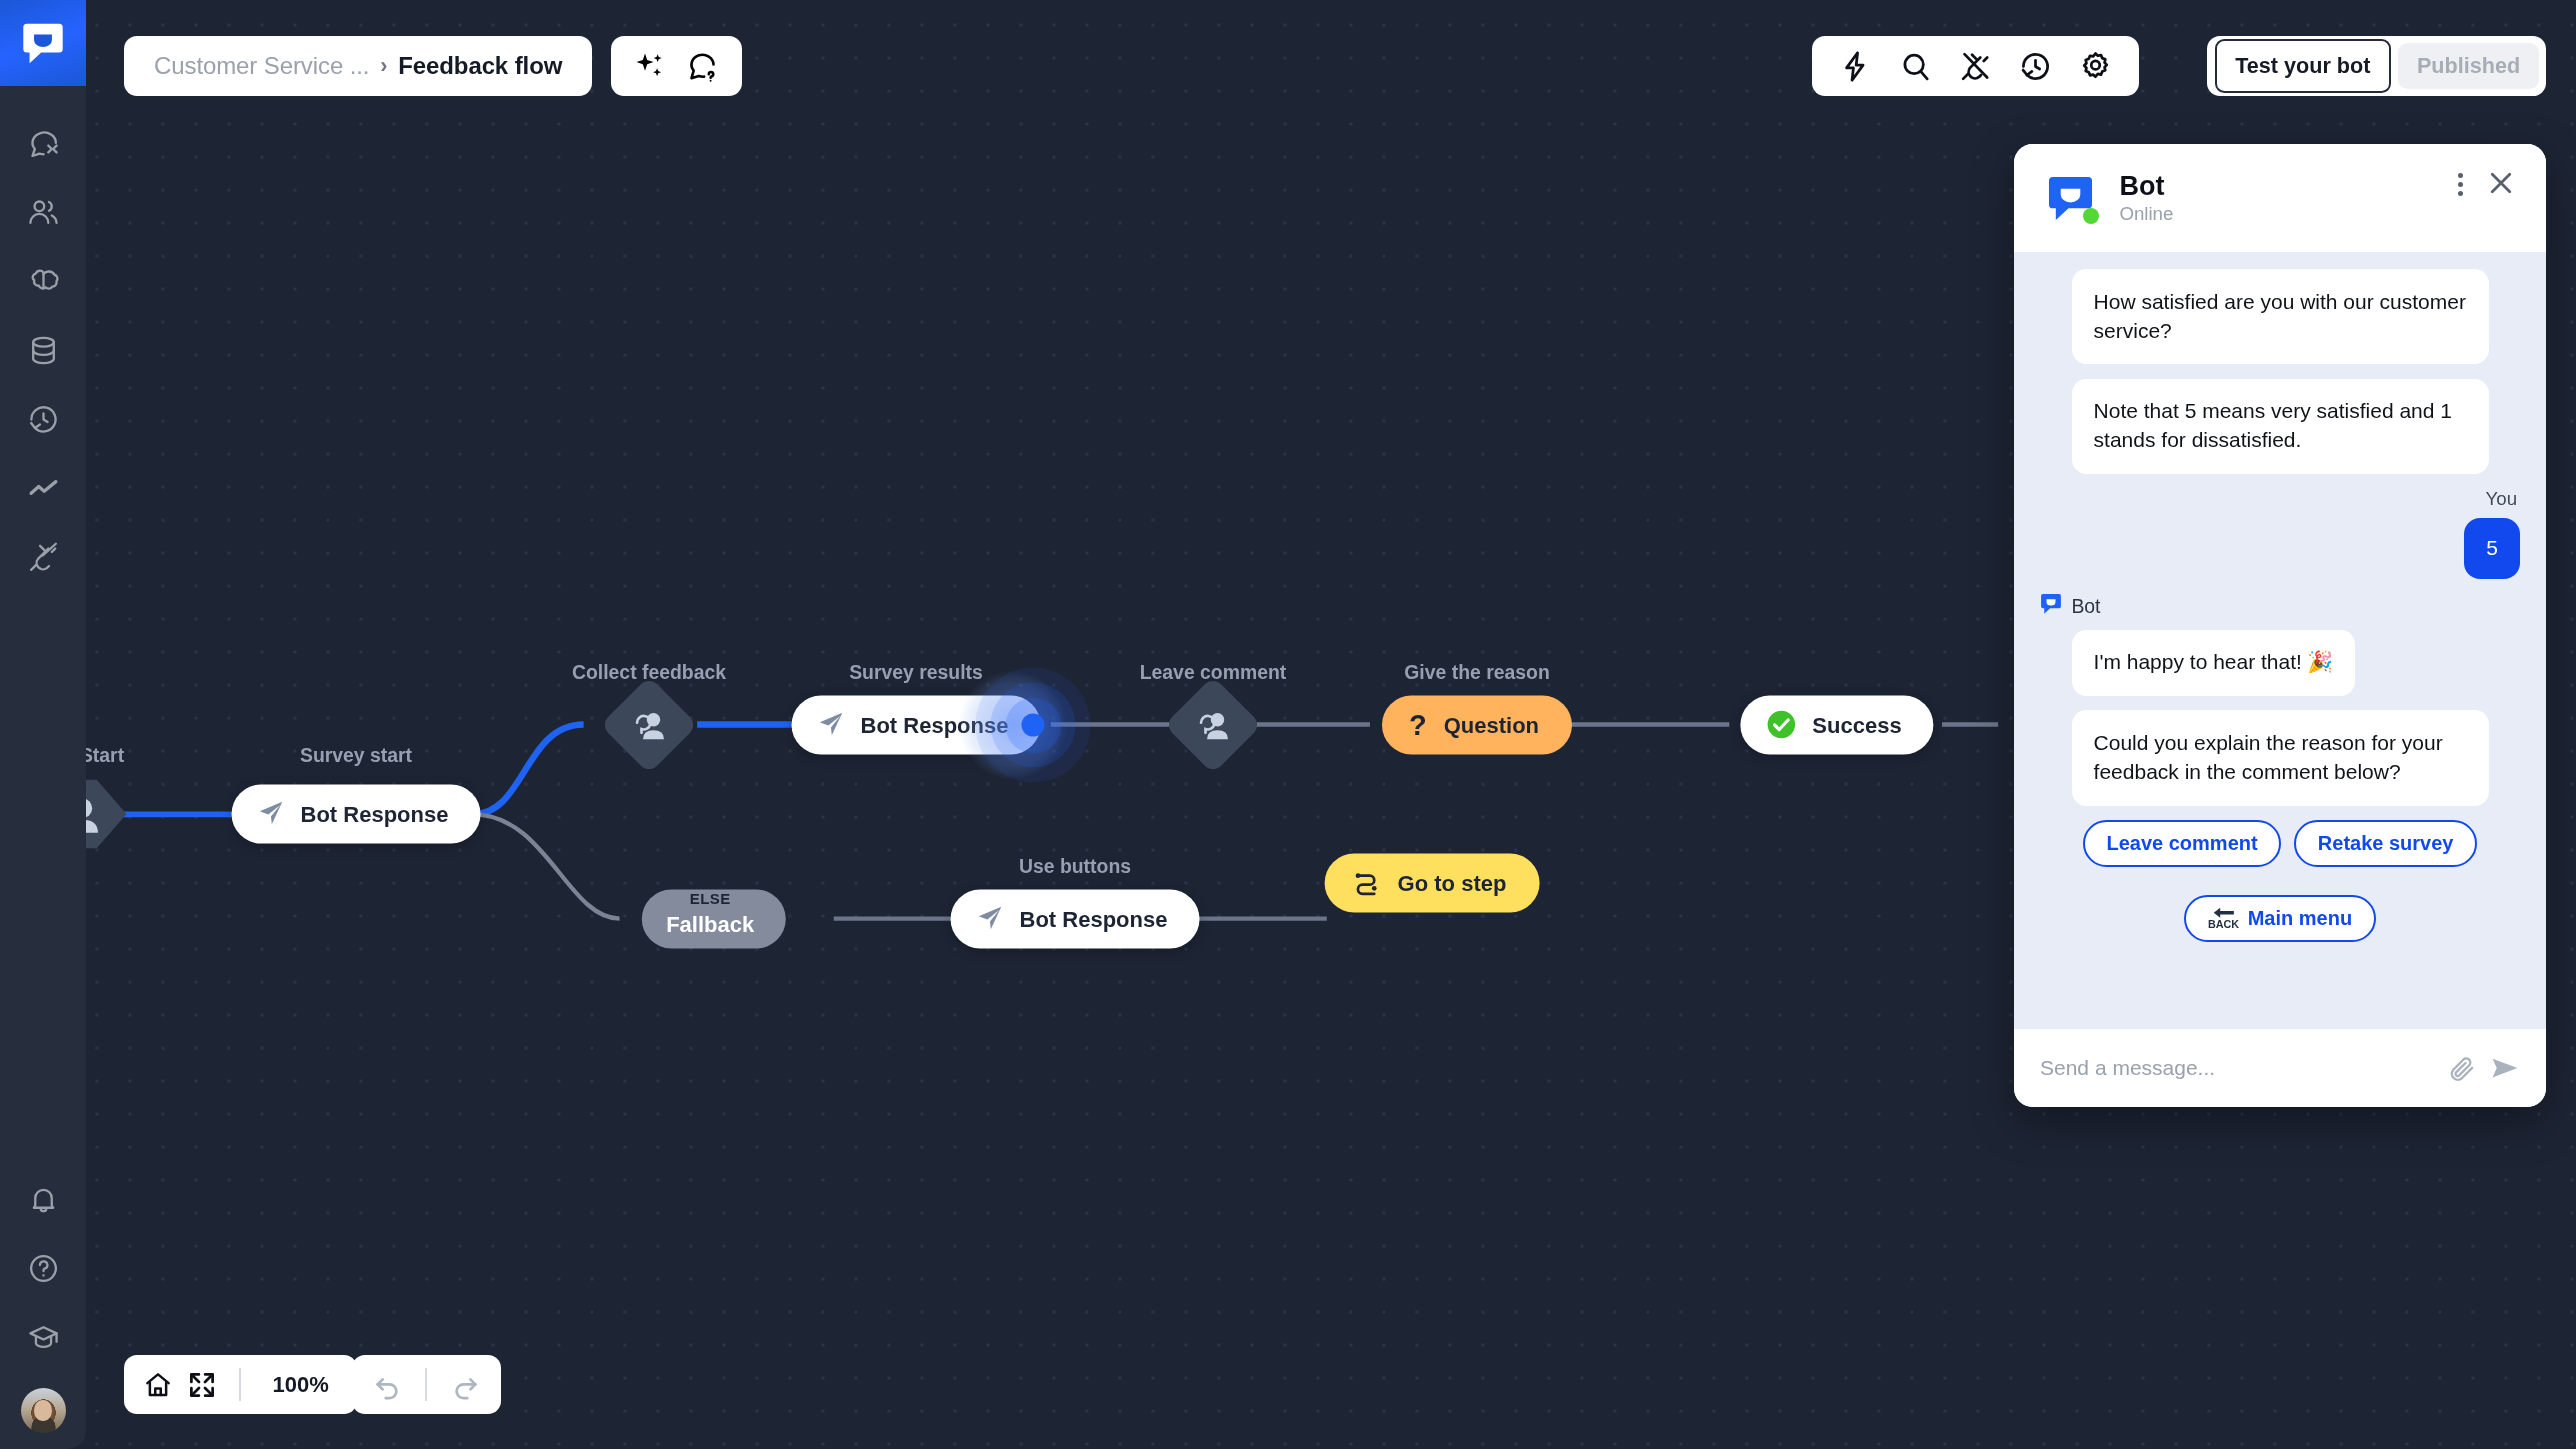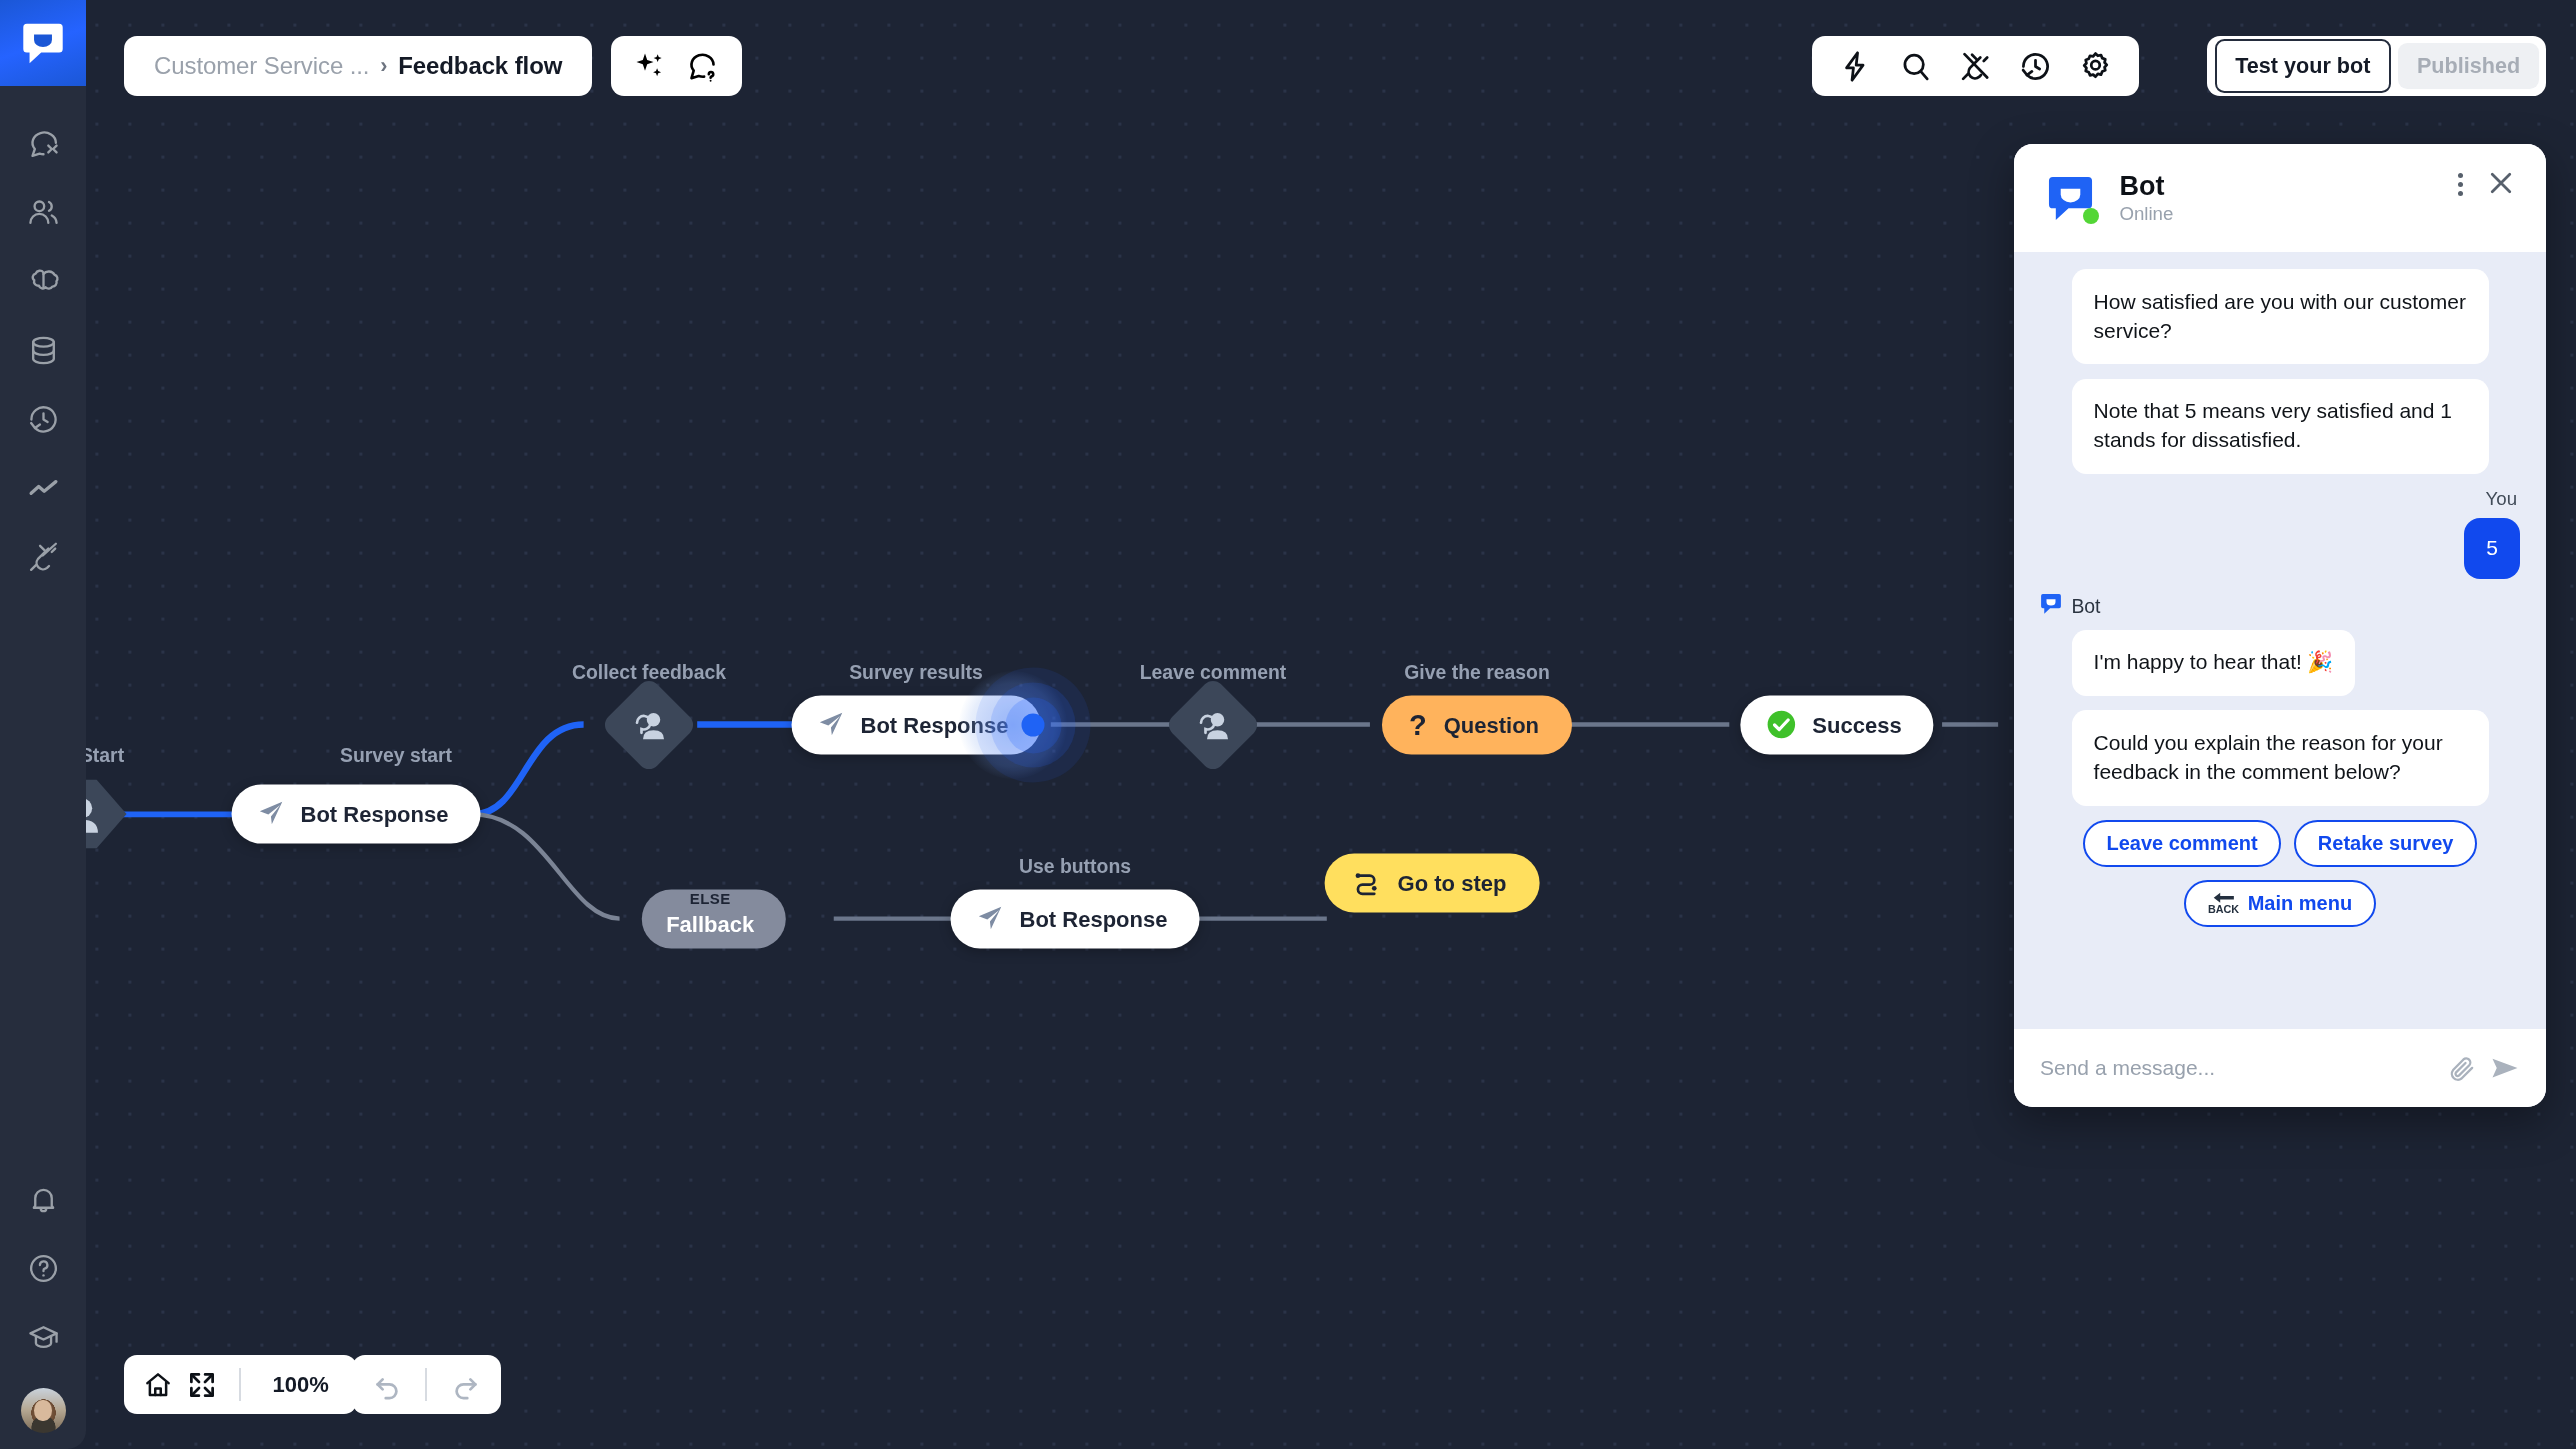--- a/index.html
+++ b/index.html
@@ -300,21 +300,21 @@
       <div class="node-start" style="left:85px; top:814px;">
         <svg width="86" height="69" viewBox="0 0 120 96">
           <path d="M0 6 Q0 0 8 0 L76 0 L118 48 L76 96 L8 96 Q0 96 0 90 Z" fill="#3c4759"></path>
           <g fill="#c8d2e0" transform="translate(34,26)">
             <circle cx="22" cy="14" r="14"></circle>
             <path d="M0 48 q0 -18 22 -18 q22 0 22 18 z"></path>
           </g>
         </svg>
       </div>
 
-      <div class="node-label" style="left:356px; top:744px;margin-left:40px;">Survey start</div>
+      <div class="node-label" style="left:356px; top:744px;">Survey start</div>
       <div class="node node-white" style="left:356px; top:814px;">
         <span>
           <svg width="27" height="27" viewBox="0 0 24 24" fill="#7e8ca3">
             <path d="M22 2 L2 10.5 L9.6 13.3 L20.2 4.8 L11.9 15 L12.7 22 Z"></path>
           </svg>
         </span>
         <span class="node-text">Bot Response</span>
       </div>
 
       <div class="node-label" style="left:649px; top:661px;">Collect feedback</div>
@@ -640,21 +640,21 @@
         <div class="bubble">Could you explain the reason for your feedback in the comment below?</div>
       </div>
 
       <div class="quick-replies">
         <div class="qr">
           <span>Leave comment</span>
         </div>
         <div class="qr">
           <span>Retake survey</span>
         </div>
-        <div class="qr" style="margin:0 auto;">
+        <div class="qr" style="margin:15px auto;">
           <span class="back-tag">
             <svg width="21.6" height="11.5" viewBox="0 0 30 16" fill="#24303f">
               <path d="M10 1 1 8 10 15 10 10.5 29 10.5 29 5.5 10 5.5z"></path>
             </svg>
             <span>BACK</span>
           </span>
           <span>Main menu</span>
         </div>
       </div>
 

